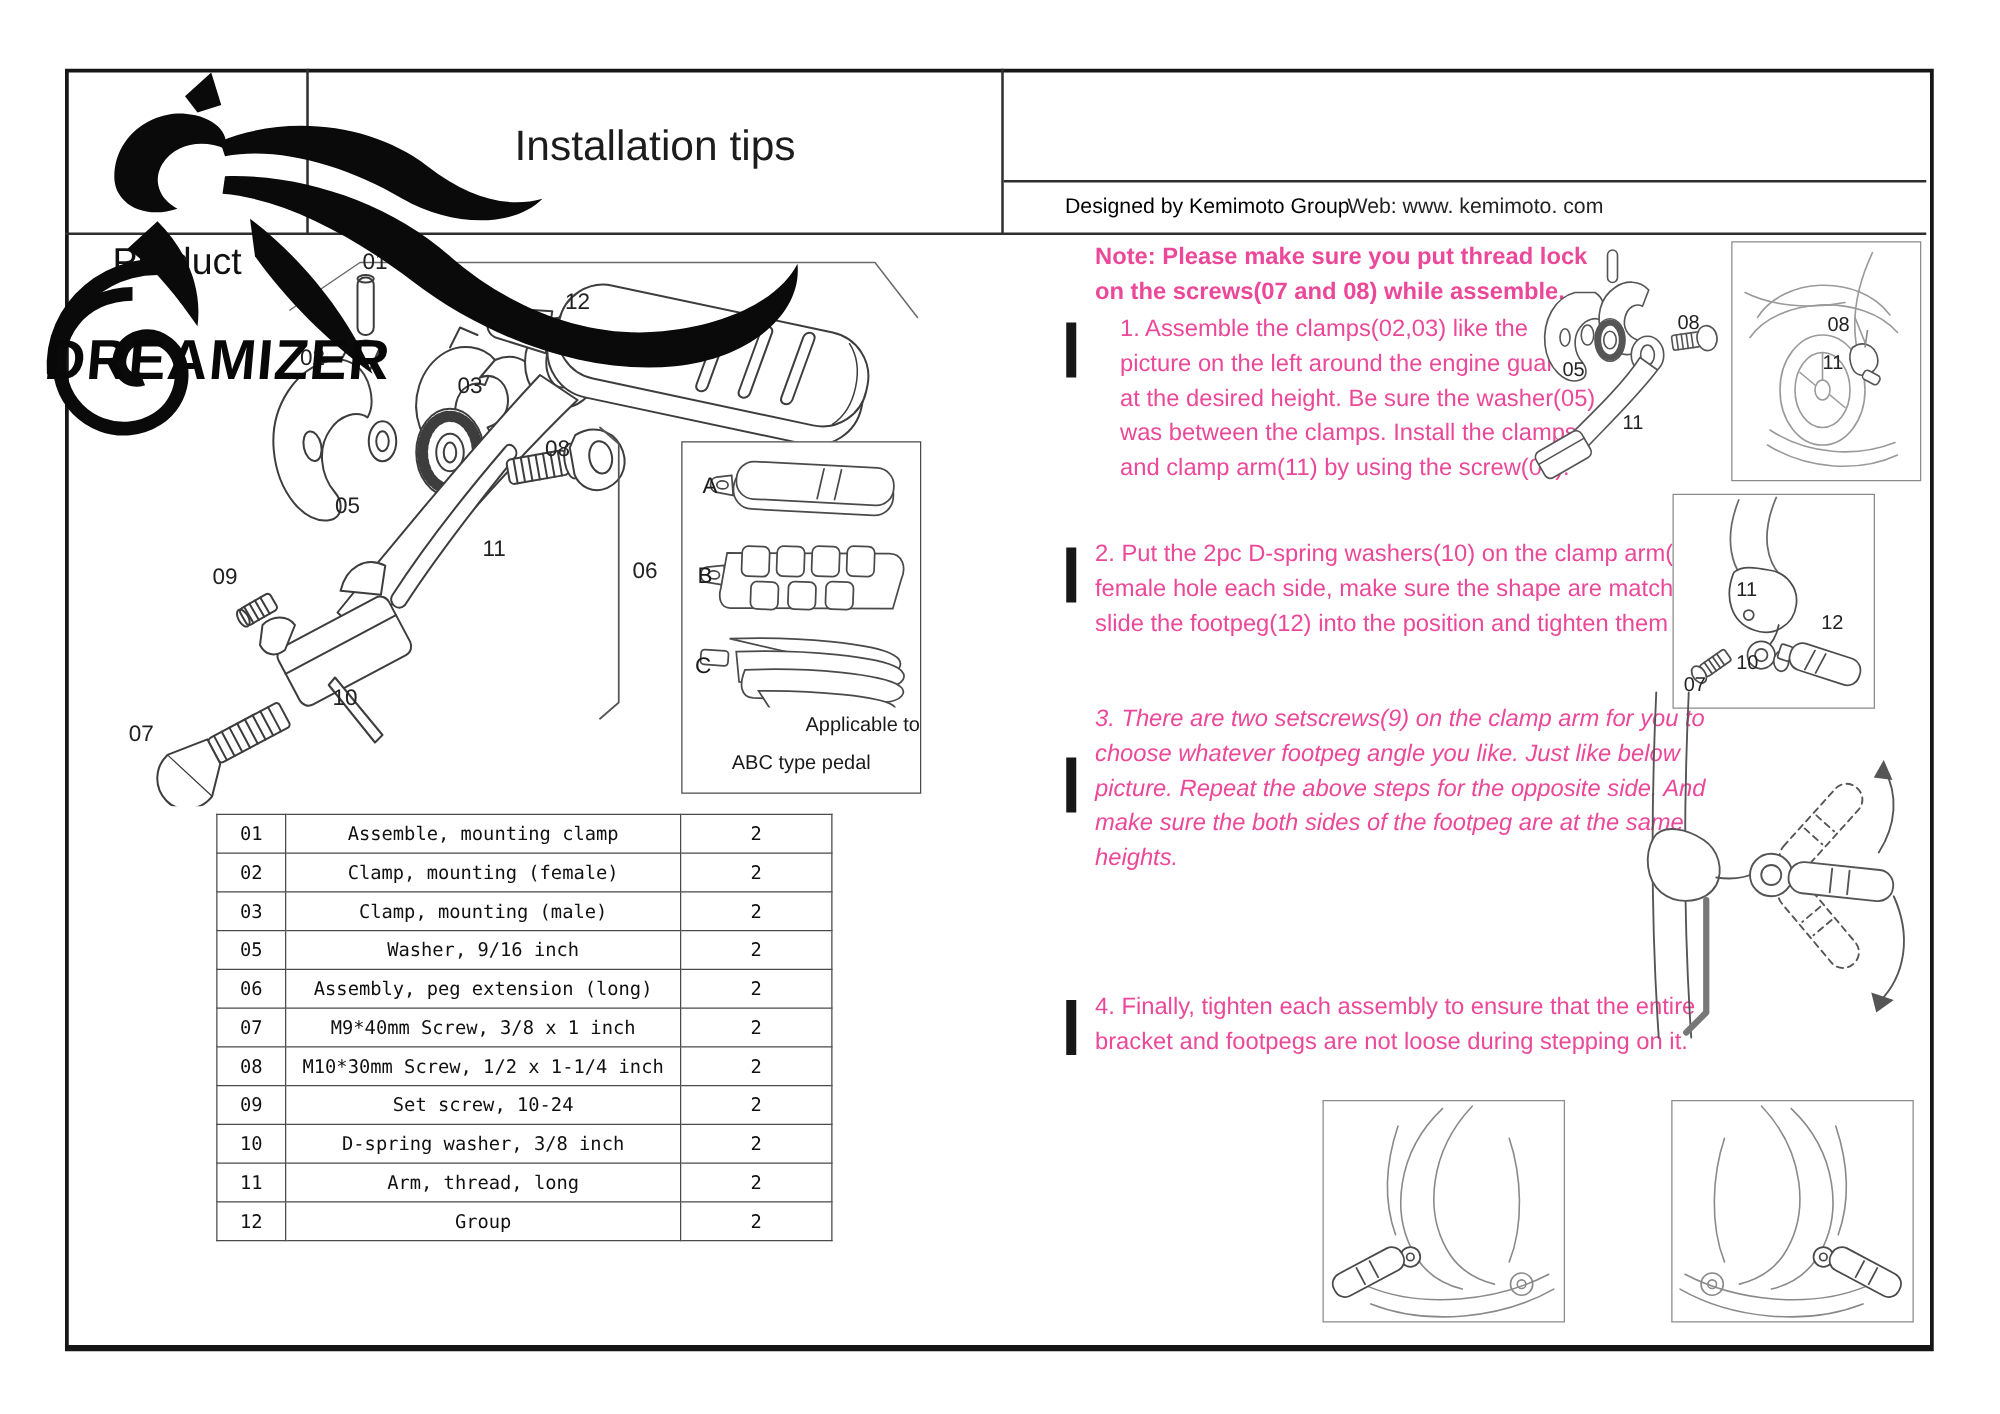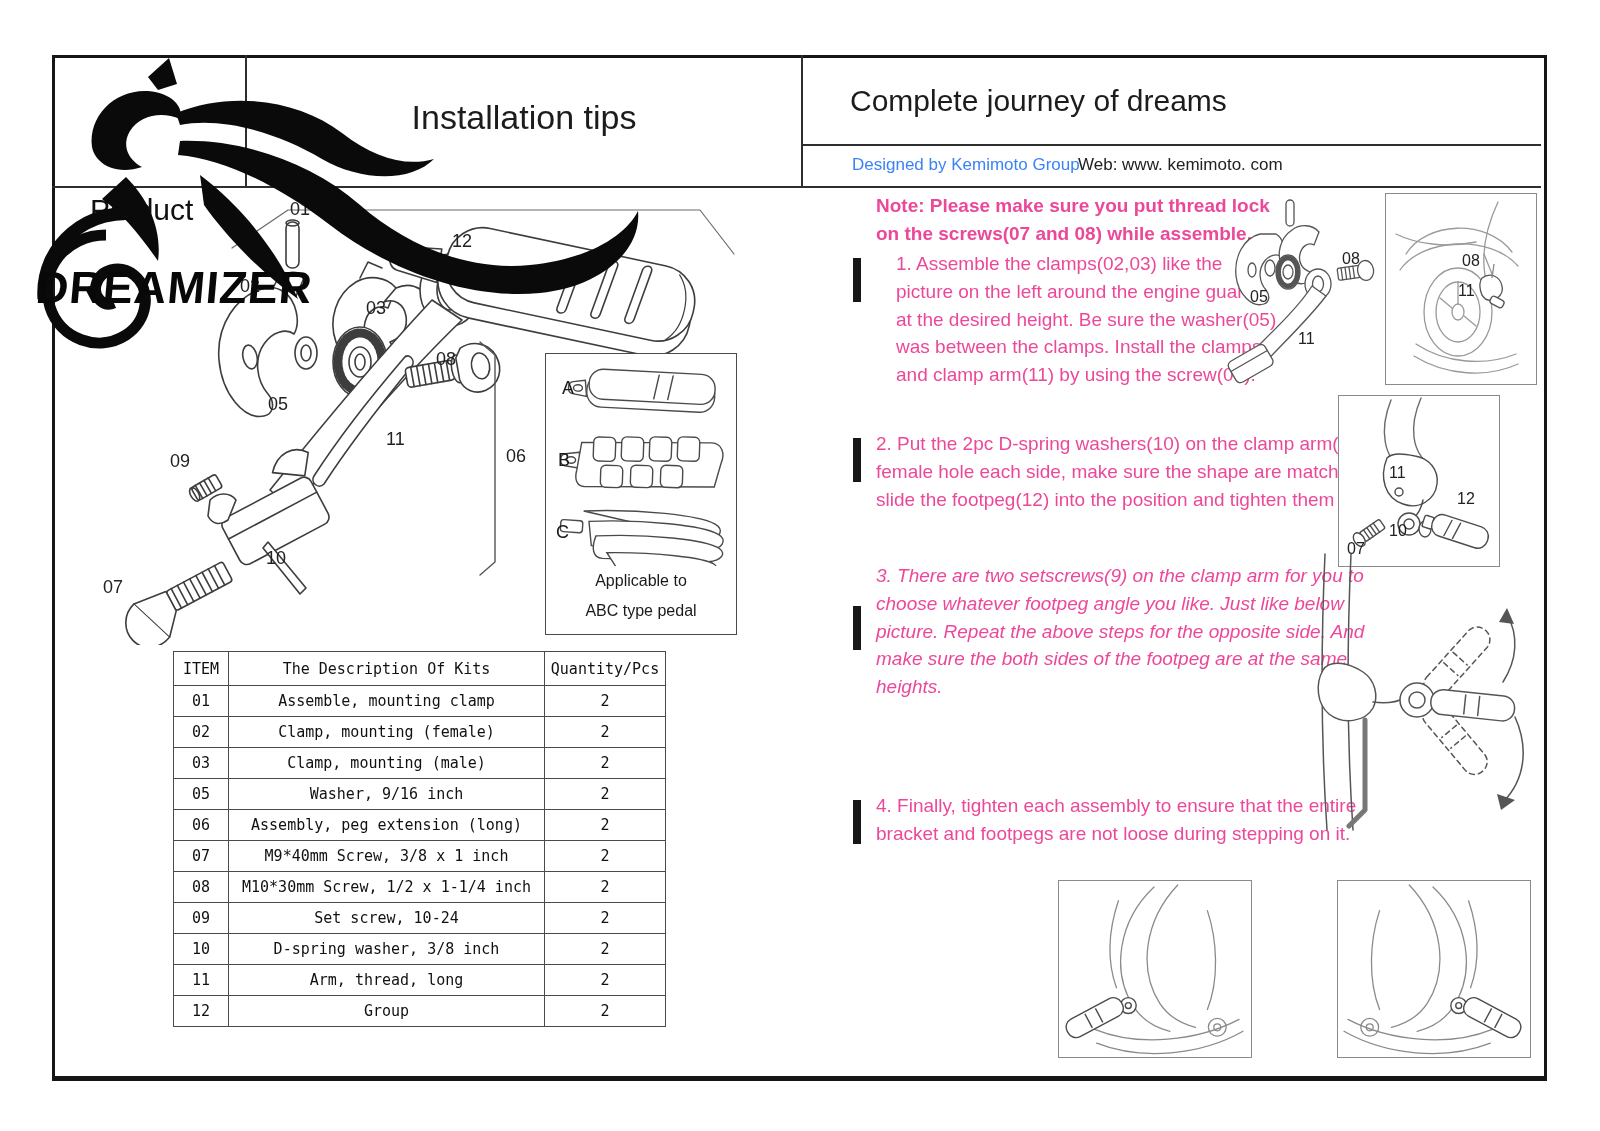--- a/index.html
+++ b/index.html
@@ -39,22 +39,21 @@
       <path d="M150,86 C210,84 280,106 330,150 C378,192 440,216 500,210 C560,204 596,180 608,156 C612,196 570,232 510,238 C440,245 360,216 300,170 C250,132 196,104 148,100 Z"></path>
       <path d="M96,122 C120,146 132,176 128,206 C110,180 92,158 72,144 Z"></path>
       <path d="M170,120 C210,150 248,196 268,244 C234,220 198,184 174,150 Z"></path>
     </g>
     <path d="M76,180 C36,180 8,214 20,252 C30,284 68,298 96,280 C118,266 122,234 104,220 C90,209 70,214 66,230 C63,243 74,252 84,248" fill="none" stroke="#0a0a0a" stroke-width="11"></path>
     <path d="M112,160 C60,150 10,190 14,244" fill="none" stroke="#0a0a0a" stroke-width="13"></path>
   </svg>
   <div class="abs" style="left:36px;top:262px;font-size:45px;font-weight:900;letter-spacing:1px;color:#080808;transform:skewX(-5deg);z-index:3;">DREAMIZER</div>
 
   <div class="abs" style="left:247px;top:98px;width:554px;text-align:center;font-size:34px;color:#1c1c1c;">Installation tips</div>
-  <div class="abs" style="left:850px;top:84px;font-size:30px;color:#1c1c1c;">Complete journey of dreams</div>
-  <div class="abs" style="left:852px;top:155px;font-size:17px;color:#3b82f6;">Designed by Kemimoto Group</div>
+  <div class="abs" style="left:852px;top:155px;font-size:17px;color:#000000;">Designed by Kemimoto Group</div>
   <div class="abs" style="left:1078px;top:155px;font-size:17px;color:#222;">Web: www. kemimoto. com</div>
 
   <svg class="abs" style="left:60px;top:190px;" width="680" height="455" viewBox="0 0 680 455">
     <g fill="none" stroke="#3d3d3d" stroke-width="1.6" stroke-linecap="round" stroke-linejoin="round">
       <polyline points="172,58 228,20 640,20 674,64" stroke="#6a6a6a" stroke-width="1.2"></polyline>
 
       <rect x="226" y="32" width="13" height="46" rx="6" fill="#fff"></rect>
       <ellipse cx="232.5" cy="33" rx="6.5" ry="3"></ellipse>
 
       <path d="M206,98 C176,104 156,136 159,170 C162,204 184,230 204,226 C214,224 215,212 208,204 C196,190 194,168 204,154 C212,142 226,138 234,144 C241,132 236,110 224,102 C218,98 211,97 206,98 Z" fill="#fff"></path>
@@ -184,36 +183,31 @@
           <path d="M14,4 C70,-2 130,0 146,8 C156,13 152,22 140,24 Z" fill="#fff"></path>
           <path d="M20,14 C75,8 135,10 150,18 C160,23 155,32 142,34 L24,38 Z" fill="#fff"></path>
           <path d="M28,28 C80,22 138,24 152,32 C160,37 154,44 142,46 L36,50 C26,50 24,40 28,28 Z" fill="#fff"></path>
           <path d="M40,44 C88,40 138,42 148,48 C154,52 148,58 138,58 L52,60 Z" fill="#fff"></path>
         </g>
       </g>
     </svg>
     <div class="abs" style="left:16px;top:24px;font-size:18px;">A</div>
     <div class="abs" style="left:12px;top:96px;font-size:18px;">B</div>
     <div class="abs" style="left:10px;top:168px;font-size:18px;">C</div>
-    <div class="abs" style="left:0;top:218px;width:190px;text-align:center;font-size:16px;">Applicable to</div>
+    <div class="abs" style="left:0;top:218px;width:190px;text-align:right;font-size:16px;">Applicable to</div>
     <div class="abs" style="left:0;top:248px;width:190px;text-align:center;font-size:16px;">ABC type pedal</div>
   </div>
 
   <table class="kits abs" style="left:173px;top:651px;width:492px;">
     <colgroup>
         <col style="width:55px">
         <col style="width:316px">
         <col style="width:121px">
       </colgroup>
     <tbody>
-        <tr style="height:34px;">
-      <th>ITEM</th>
-      <th>The Description Of Kits</th>
-      <th>Quantity/Pcs</th>
-    </tr>
     <tr style="height:31px;">
           <td>01</td>
           <td>Assemble, mounting clamp</td>
           <td>2</td>
         </tr>
     <tr style="height:31px;">
           <td>02</td>
           <td>Clamp, mounting (female)</td>
           <td>2</td>
         </tr>

